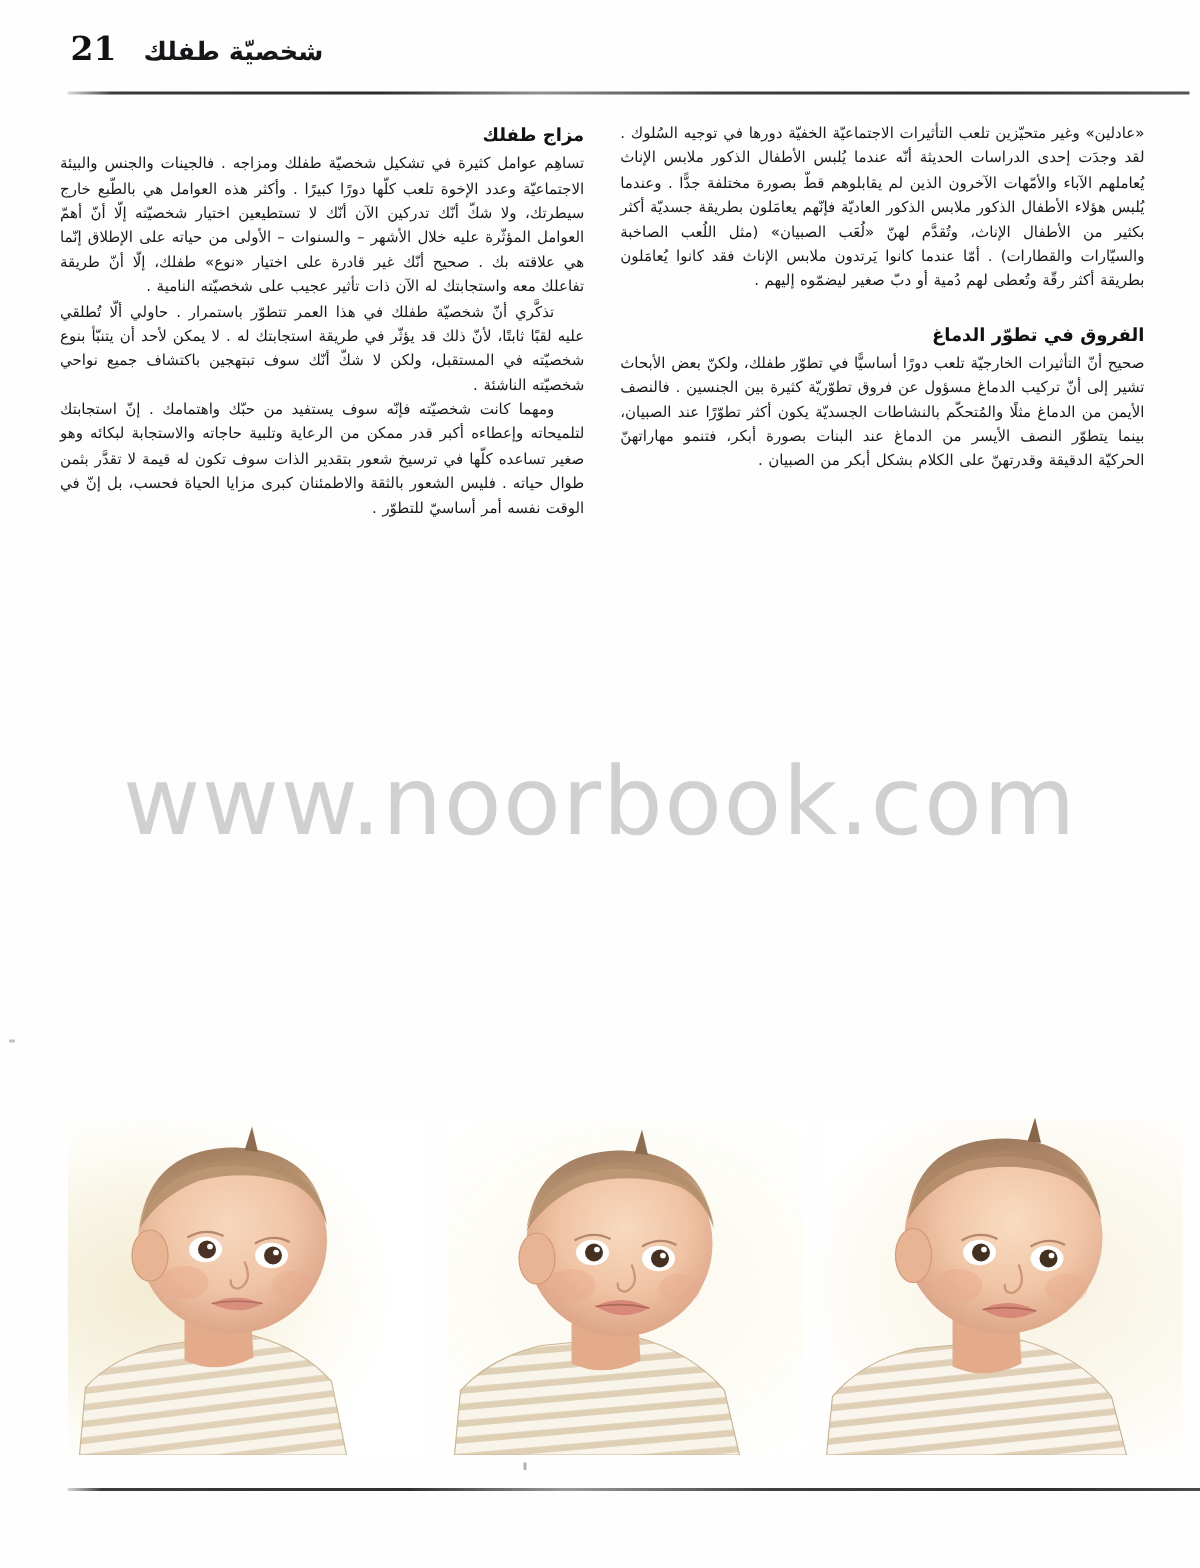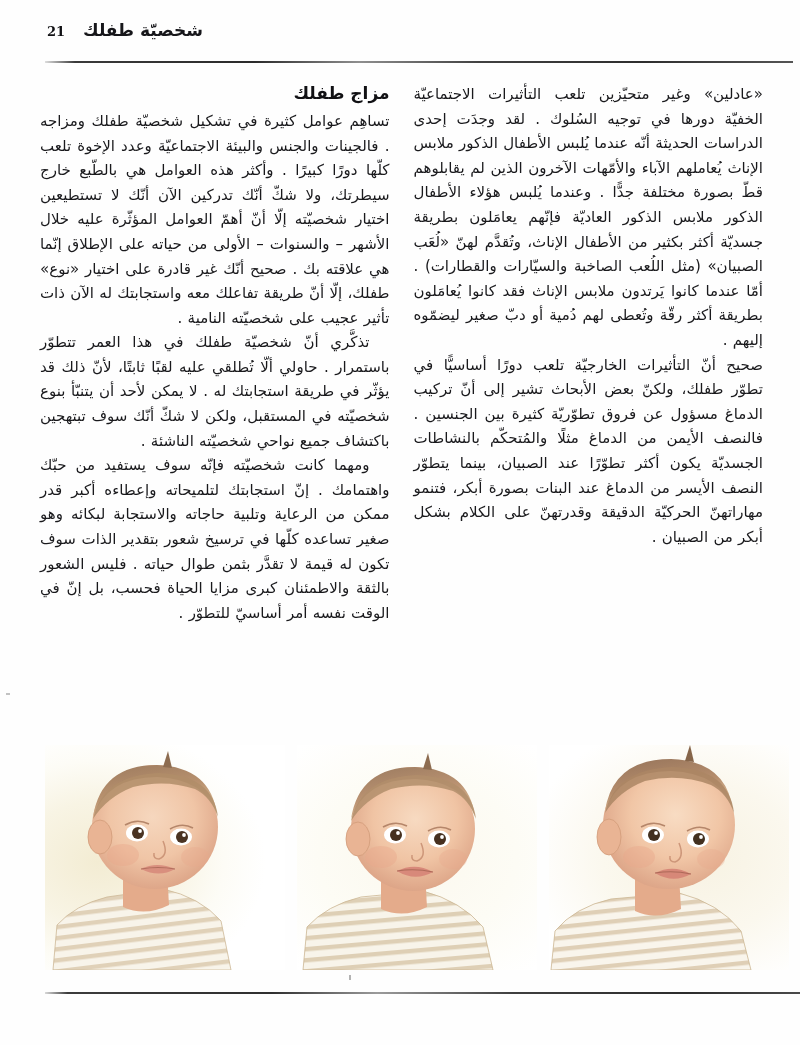--- a/index.html
+++ b/index.html
@@ -33,21 +33,21 @@
   }
   .runhead-title {
     font-size: 17px;
     font-weight: 700;
     letter-spacing: 0;
     color: #16161a;
     margin-left: 18px;
     white-space: nowrap;
   }
   .runhead-folio {
-    font-size: 13px;
+    font-size: 22px;
     font-weight: 700;
     color: #111114;
     font-family: "DejaVu Serif", "Liberation Serif", serif;
     text-align: right;
   }
   .rule-top {
     position: absolute;
     top: 61px;
     left: 45px;
     width: 748px;
@@ -78,30 +78,30 @@
     flex-direction: row; 
     gap: 24px;
   }
   .col {
     width: 350px;
     direction: rtl;
     text-align: justify;
     text-align-last: right;
   }
   .sec-head {
-    font-size: 17px;
+    font-size: 12px;
     font-weight: 700;
     text-align: right;
     margin: 0 0 4px 0;
     line-height: 1.35;
     color: #111114;
   }
   p.para {
     margin: 0;
-    font-size: 15px;
+    font-size: 10px;
     line-height: 1.64;
     color: #19191c;
     text-align: justify;
     text-align-last: right;
     word-spacing: 0.5px;
   }
   p.para.indent {
     text-indent: 20px;
   }
   p.para + p.para {
@@ -182,32 +182,34 @@
   <div class="runhead">
     <span class="runhead-title">شخصيّة طفلك</span>
     <span class="runhead-folio">21</span>
   </div>
   <div class="rule-top"></div>
 
   <div class="body-cols">
 
     <div class="col right">
       <p class="para">«عادلين» وغير متحيّزين تلعب التأثيرات الاجتماعيّة الخفيّة دورها في توجيه السُلوك . لقد وجدَت إحدى الدراسات الحديثة أنّه عندما يُلبس الأطفال الذكور ملابس الإناث يُعاملهم الآباء والأمّهات الآخرون الذين لم يقابلوهم قطّ بصورة مختلفة جدًّا . وعندما يُلبس هؤلاء الأطفال الذكور ملابس الذكور العاديّة فإنّهم يعامَلون بطريقة جسديّة أكثر بكثير من الأطفال الإناث، وتُقدَّم لهنّ «لُعَب الصبيان» (مثل اللُعب الصاخبة والسيّارات والقطارات) . أمّا عندما كانوا يَرتدون ملابس الإناث فقد كانوا يُعامَلون بطريقة أكثر رقّة وتُعطى لهم دُمية أو دبّ صغير ليضمّوه إليهم .</p>
+      <h2 class="sec-head" style="margin-top:18px;">الفروق في تطوّر الدماغ</h2>
       <p class="para">صحيح أنّ التأثيرات الخارجيّة تلعب دورًا أساسيًّا في تطوّر طفلك، ولكنّ بعض الأبحاث تشير إلى أنّ تركيب الدماغ مسؤول عن فروق تطوّريّة كثيرة بين الجنسين . فالنصف الأيمن من الدماغ مثلًا والمُتحكّم بالنشاطات الجسديّة يكون أكثر تطوّرًا عند الصبيان، بينما يتطوّر النصف الأيسر من الدماغ عند البنات بصورة أبكر، فتنمو مهاراتهنّ الحركيّة الدقيقة وقدرتهنّ على الكلام بشكل أبكر من الصبيان .</p>
     </div>
 
     <div class="col left">
       <h2 class="sec-head">مزاج طفلك</h2>
       <p class="para">تساهِم عوامل كثيرة في تشكيل شخصيّة طفلك ومزاجه . فالجينات والجنس والبيئة الاجتماعيّة وعدد الإخوة تلعب كلّها دورًا كبيرًا . وأكثر هذه العوامل هي بالطّبع خارج سيطرتك، ولا شكّ أنّك تدركين الآن أنّك لا تستطيعين اختيار شخصيّته إلّا أنّ أهمّ العوامل المؤثّرة عليه خلال الأشهر – والسنوات – الأولى من حياته على الإطلاق إنّما هي علاقته بك . صحيح أنّك غير قادرة على اختيار «نوع» طفلك، إلّا أنّ طريقة تفاعلك معه واستجابتك له الآن ذات تأثير عجيب على شخصيّته النامية .</p>
       <p class="para indent">تذكَّري أنّ شخصيّة طفلك في هذا العمر تتطوّر باستمرار . حاولي ألّا تُطلقي عليه لقبًا ثابتًا، لأنّ ذلك قد يؤثّر في طريقة استجابتك له . لا يمكن لأحد أن يتنبّأ بنوع شخصيّته في المستقبل، ولكن لا شكّ أنّك سوف تبتهجين باكتشاف جميع نواحي شخصيّته الناشئة .</p>
       <p class="para indent gap">ومهما كانت شخصيّته فإنّه سوف يستفيد من حبّك واهتمامك . إنّ استجابتك لتلميحاته وإعطاءه أكبر قدر ممكن من الرعاية وتلبية حاجاته والاستجابة لبكائه وهو صغير تساعده كلّها في ترسيخ شعور بتقدير الذات سوف تكون له قيمة لا تقدَّر بثمن طوال حياته . فليس الشعور بالثقة والاطمئنان كبرى مزايا الحياة فحسب، بل إنّ في الوقت نفسه أمر أساسيّ للتطوّر .</p>
     </div>
 
   </div>
 
+  <div class="watermark">www.noorbook.com</div>
 
   <div class="photo-strip">
 
     <div class="photo p1">
       <div class="bg"></div>
       <svg viewBox="0 0 240 225" preserveAspectRatio="none">
         <defs>
           <radialGradient id="skinA" cx="48%" cy="42%" r="62%">
             <stop offset="0%" stop-color="#f6d7be"></stop>
             <stop offset="55%" stop-color="#f0c5a6"></stop>

